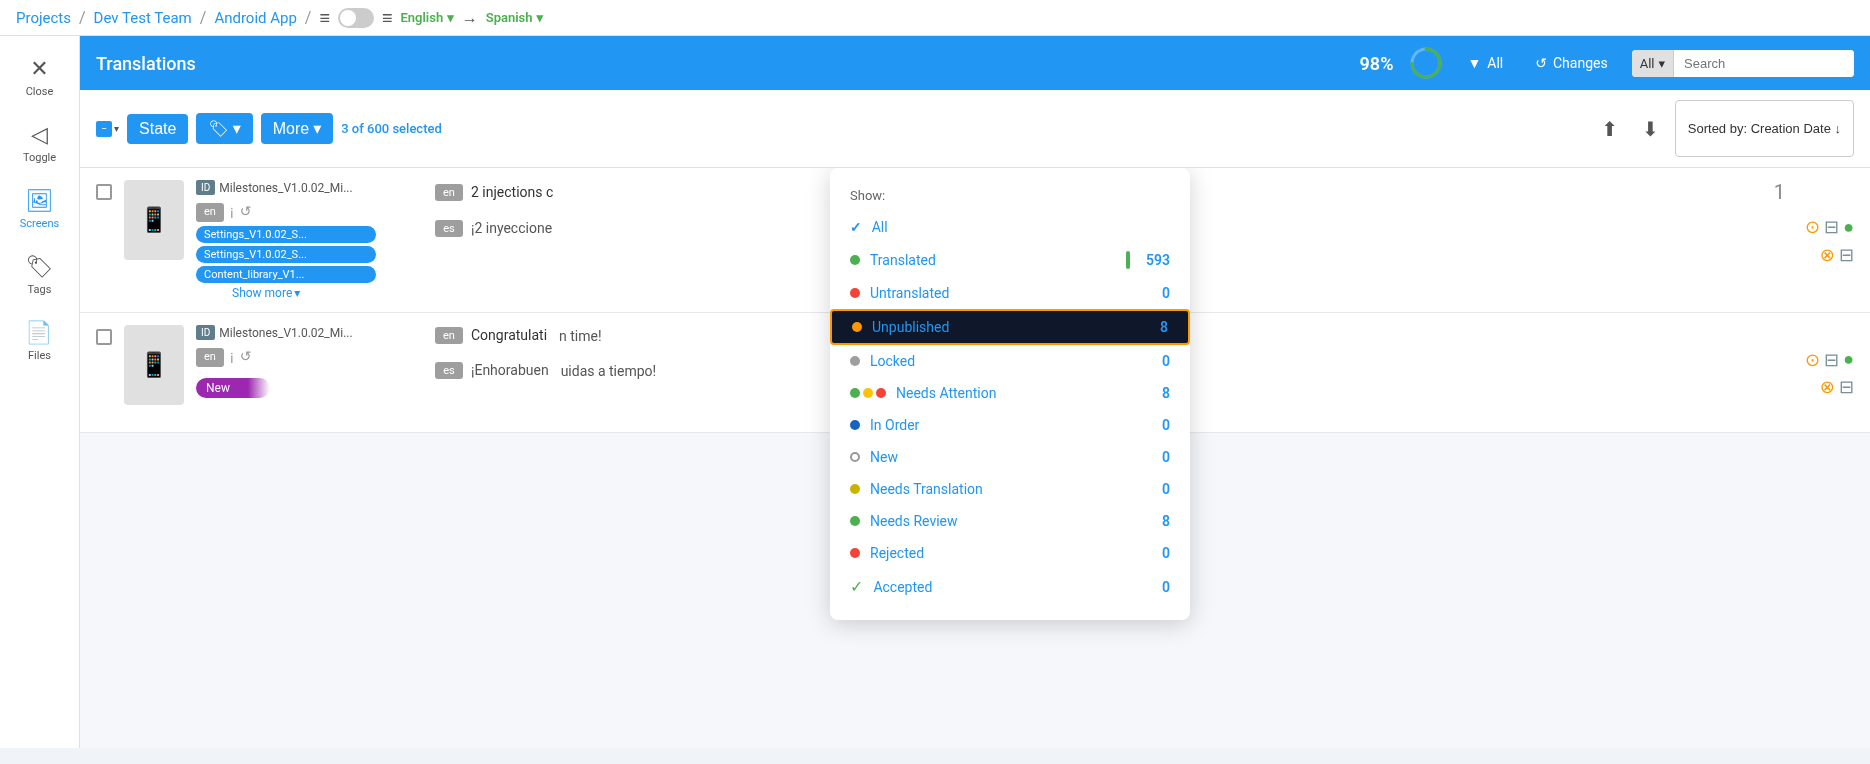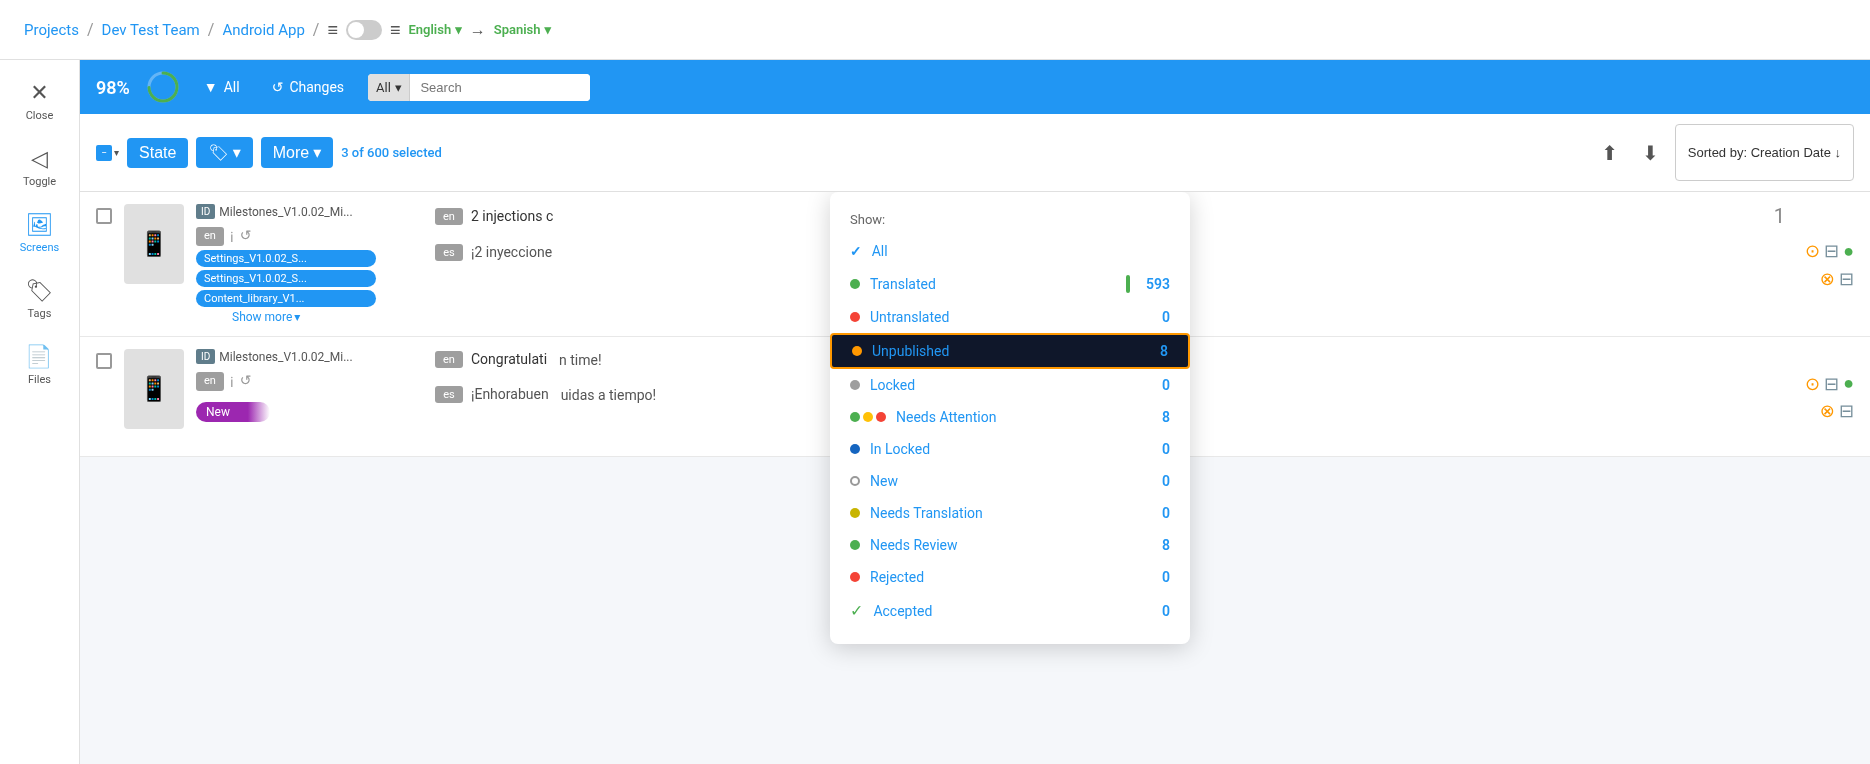--- a/index.html
+++ b/index.html
@@ -1,20 +1,20 @@
 <!DOCTYPE html>
 <html><head>
   <meta charset="utf-8">
   <style>
     * { box-sizing: border-box; margin: 0; padding: 0; }
     body { font-family: -apple-system, BlinkMacSystemFont, 'Segoe UI', Roboto, sans-serif; background: #f0f4f8; font-size: 14px; color: #333; }
 
     
     .top-nav {
-      display: flex; align-items: center; padding: 0 24px; height: 60px;
+      display: flex; align-items: center; padding: 0 16px; height: 36px;
       background: #fff; border-bottom: 1px solid #e0e0e0; gap: 8px;
     }
     .top-nav a { color: #2196F3; text-decoration: none; font-size: 15px; }
     .top-nav .sep { color: #999; font-size: 16px; }
     .top-nav .icon-btn { color: #555; cursor: pointer; font-size: 18px; }
     .toggle-switch {
       width: 36px; height: 20px; background: #ccc; border-radius: 10px;
       position: relative; cursor: pointer; display: inline-block;
     }
     .toggle-switch .knob {
@@ -190,20 +190,21 @@
     </div>
     <div class="sidebar-item">
       <span class="sidebar-icon">📄</span>
       <span>Files</span>
     </div>
   </aside>
 
   <main class="main">
 
     <div class="header-bar">
+      <span class="header-title">Translations</span>
       <span class="header-pct">98%</span>
       <svg class="progress-ring" viewBox="0 0 34 34">
         <circle cx="17" cy="17" r="14" fill="none" stroke="rgba(255,255,255,0.3)" stroke-width="3"></circle>
         <circle cx="17" cy="17" r="14" fill="none" stroke="#4CAF50" stroke-width="3" stroke-dasharray="87 88" stroke-dashoffset="22" stroke-linecap="round" transform="rotate(-90 17 17)"></circle>
       </svg>
       <div class="filter-btn">
         <span>▼</span>
         <span>All</span>
       </div>
       <div class="changes-btn">
@@ -391,21 +392,21 @@
             <div class="color-dot" style="background:#4CAF50;"></div>
             <div class="color-dot" style="background:#FFC107;"></div>
             <div class="color-dot" style="background:#f44336;"></div>
           </div>
           <span class="item-label-text">Needs Attention</span>
           <span class="item-count">8</span>
         </div>
 
         <div class="dropdown-item">
           <div class="color-dot" style="background:#1565C0;"></div>
-          <span class="item-label-text">In Locked</span>
+          <span class="item-label-text">In Order</span>
           <span class="item-count">0</span>
         </div>
 
         <div class="dropdown-item">
           <div class="circle-empty"></div>
           <span class="item-label-text">New</span>
           <span class="item-count">0</span>
         </div>
 
         <div class="dropdown-item">

